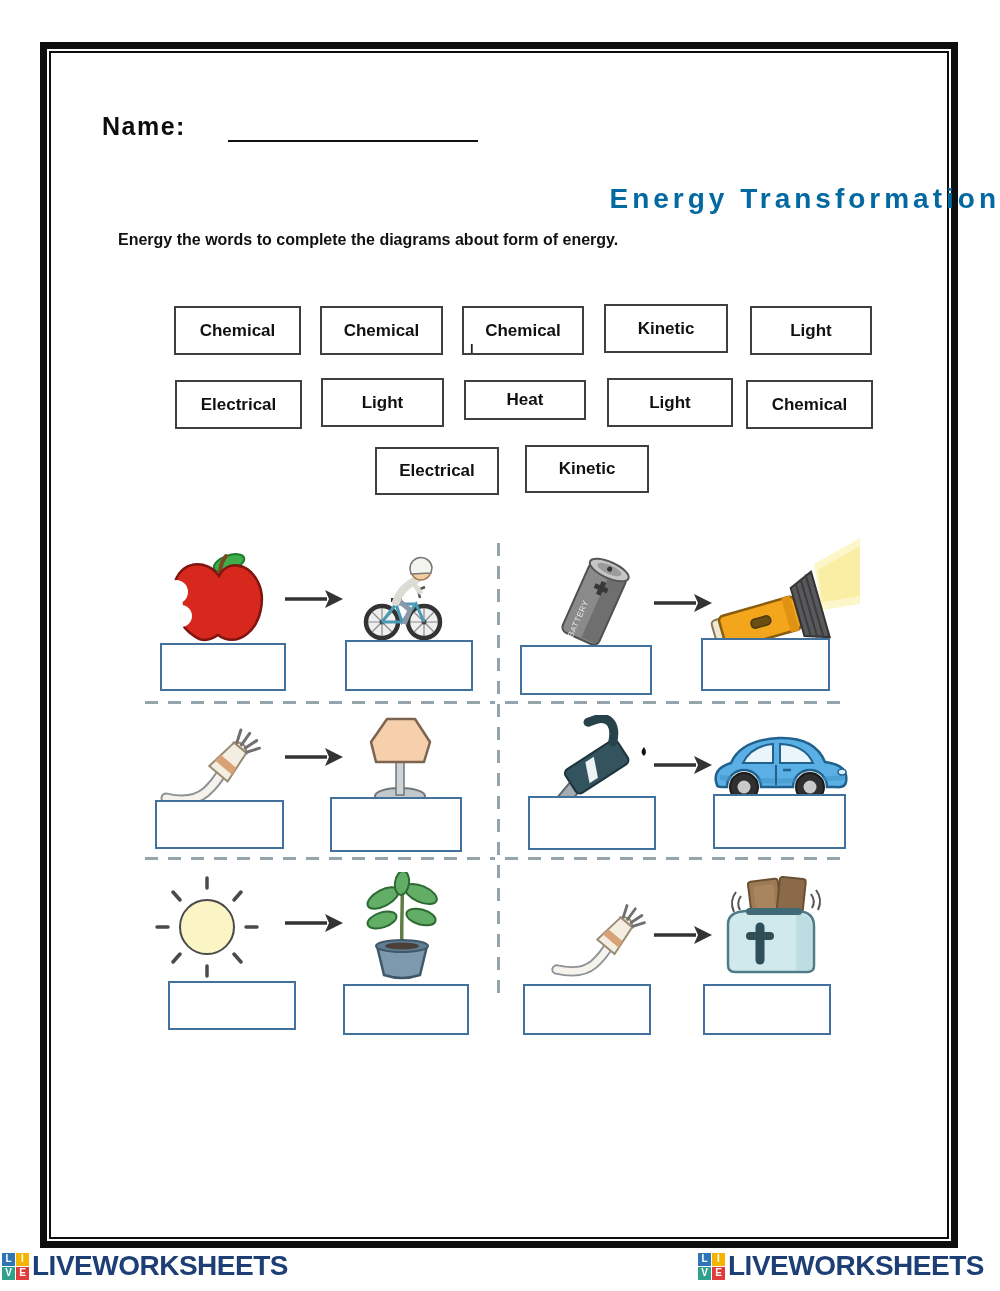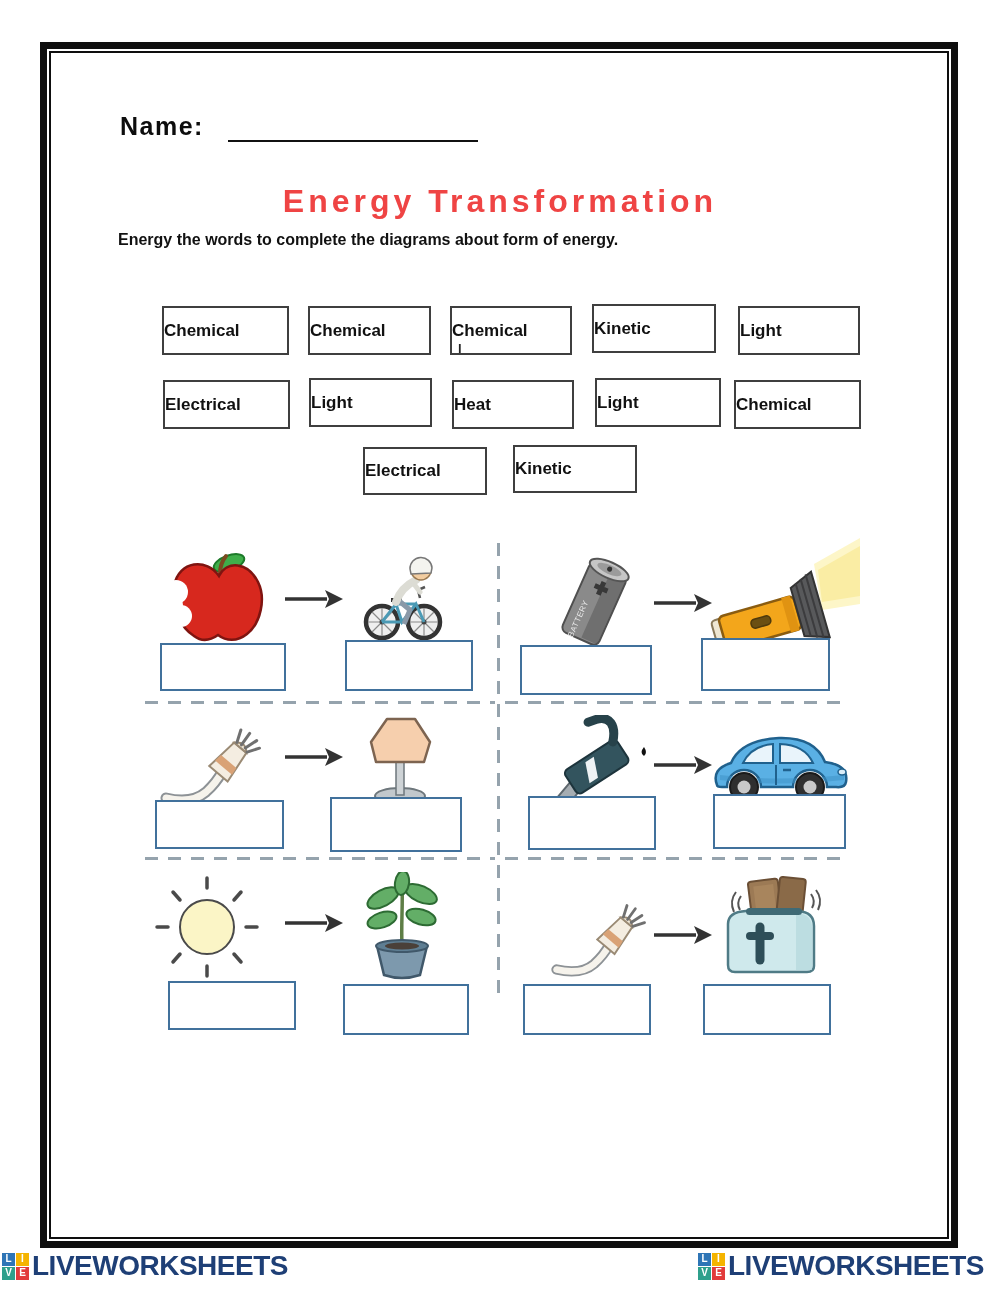--- a/index.html
+++ b/index.html
@@ -3,28 +3,28 @@
 <meta charset="utf-8">
 <style>
   html,body{margin:0;padding:0;}
   body{
     width:1000px;height:1291px;position:relative;background:#ffffff;
     font-family:"Liberation Sans",sans-serif;overflow:hidden;
   }
   .frame{position:absolute;left:40px;top:42px;width:904px;height:1192px;border:7px solid #0e0e0e;}
   .frame-inner{position:absolute;inset:2px;border:2px solid #0e0e0e;}
 
-  .name-label{position:absolute;left:120px;top:112px;font-size:25px;font-weight:bold;letter-spacing:1.5px;color:#0d0d0d;}
+  .name-label{position:absolute;left:102px;top:112px;font-size:25px;font-weight:bold;letter-spacing:1.5px;color:#0d0d0d;}
   .name-line{position:absolute;left:228px;top:114px;width:250px;height:26px;border-bottom:2px solid #111;}
 
-  .title{position:absolute;left:0;top:183px;width:100%;text-align:center;font-size:32px;font-weight:bold;letter-spacing:4px;color:#ef4444;}
+  .title{position:absolute;left:0;top:183px;width:100%;text-align:right;font-size:28px;font-weight:bold;letter-spacing:4px;color:#0369a1;}
   .instruction{position:absolute;left:118px;top:231px;font-size:16px;font-weight:bold;color:#111;}
 
-  .wb{position:absolute;background:#fff;border:2px solid #3f3f3f;display:flex;align-items:center;
-      font-size:17px;font-weight:bold;color:#111;box-sizing:border-box;}
+  .wb{position:absolute;background:#fff;border:2px solid #3f3f3f;display:flex;align-items:center;justify-content:center;
+      font-size:17px;font-weight:bold;color:#111;box-sizing:border-box;margin-left:12px;}
   .wb-artifact{position:absolute;left:6px;bottom:-2px;font-size:13px;font-weight:bold;color:#222;line-height:1;}
 
   .dash-h{position:absolute;height:3px;background:repeating-linear-gradient(90deg,#95a3ad 0 13px,transparent 13px 23px);}
   .dash-v{position:absolute;width:3px;background:repeating-linear-gradient(180deg,#95a3ad 0 13px,transparent 13px 23px);}
 
   .icon{position:absolute;}
   .arrow{position:absolute;}
 
   .ans{position:absolute;background:#fff;border:2px solid #41719c;box-sizing:border-box;
        font:16px "Liberation Sans",sans-serif;padding:4px 8px;outline:none;color:#222;}
@@ -69,21 +69,21 @@
   <div class="wb" style="left:738px;top:306px;width:122px;height:49px">
       <span>Light</span>
     </div>
 
   <div class="wb" style="left:163px;top:380px;width:127px;height:49px">
       <span>Electrical</span>
     </div>
   <div class="wb" style="left:309px;top:378px;width:123px;height:49px">
       <span>Light</span>
     </div>
-  <div class="wb" style="left:452px;top:380px;width:122px;height:49px">
+  <div class="wb" style="left:452px;top:380px;width:122px;height:40px">
       <span>Heat</span>
     </div>
   <div class="wb" style="left:595px;top:378px;width:126px;height:49px">
       <span>Light</span>
     </div>
   <div class="wb" style="left:734px;top:380px;width:127px;height:49px">
       <span>Chemical</span>
     </div>
 
   <div class="wb" style="left:363px;top:447px;width:124px;height:48px">

